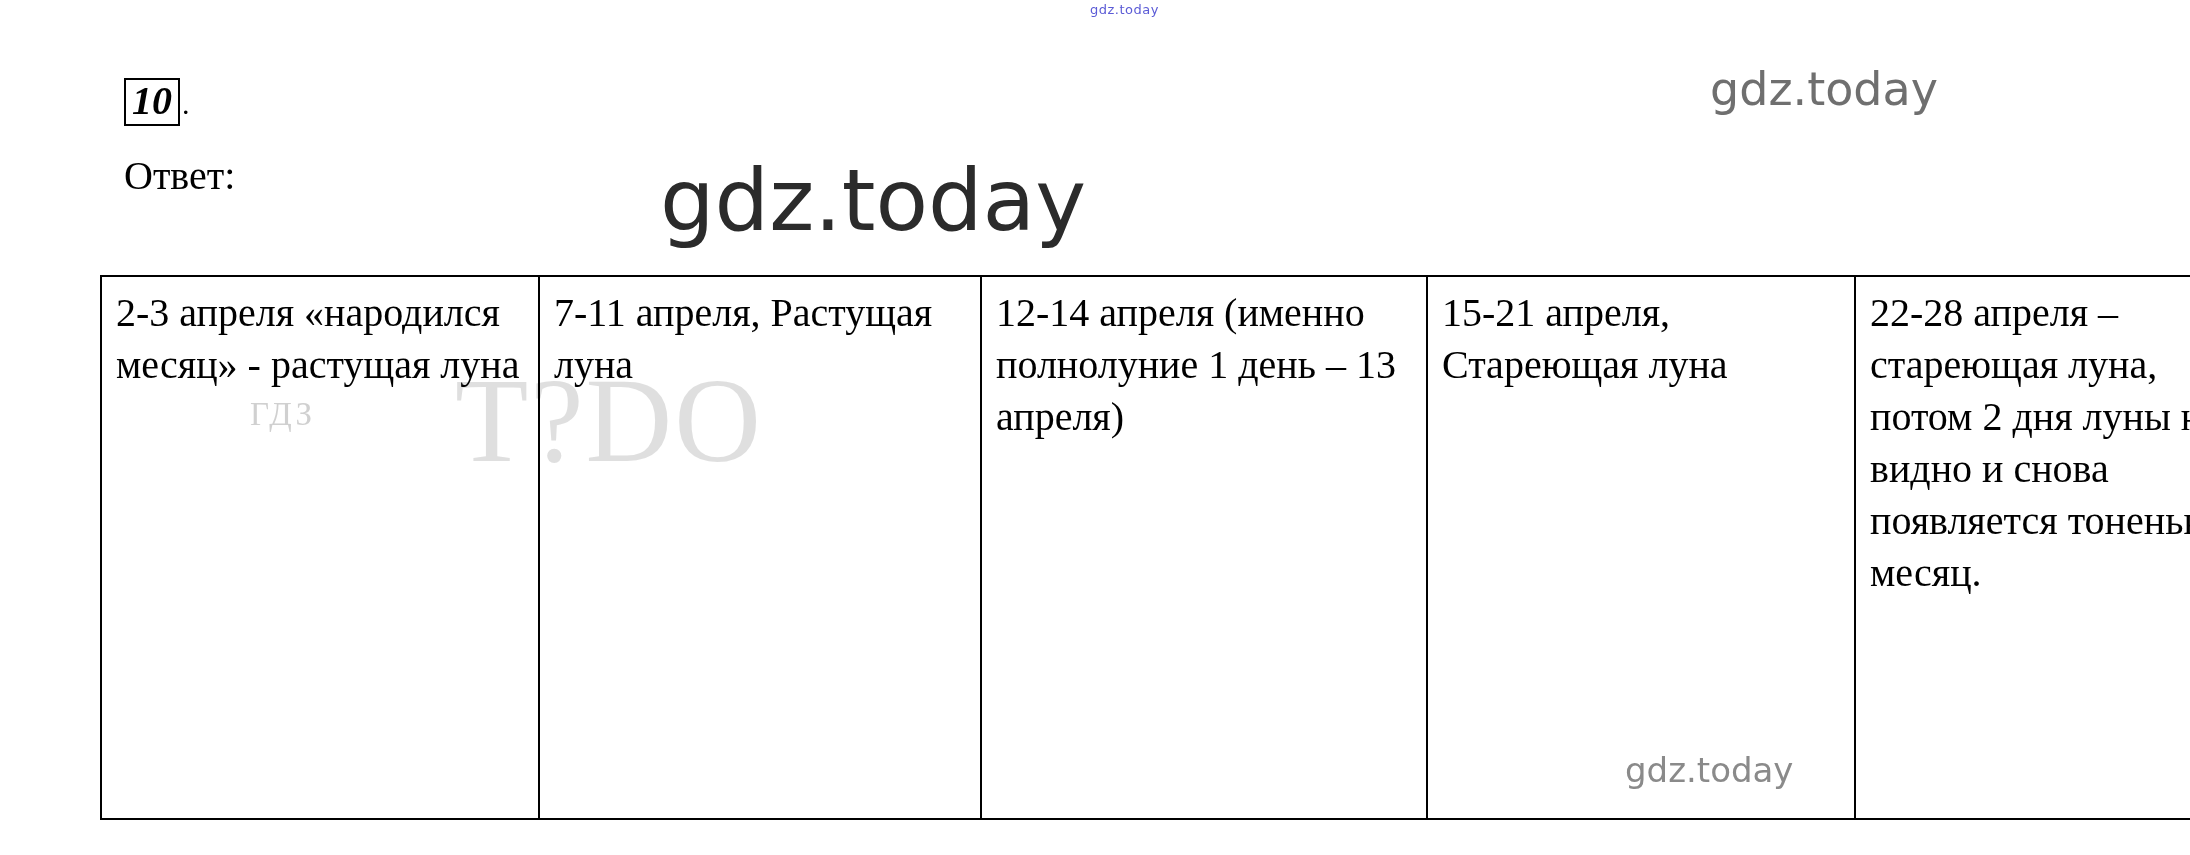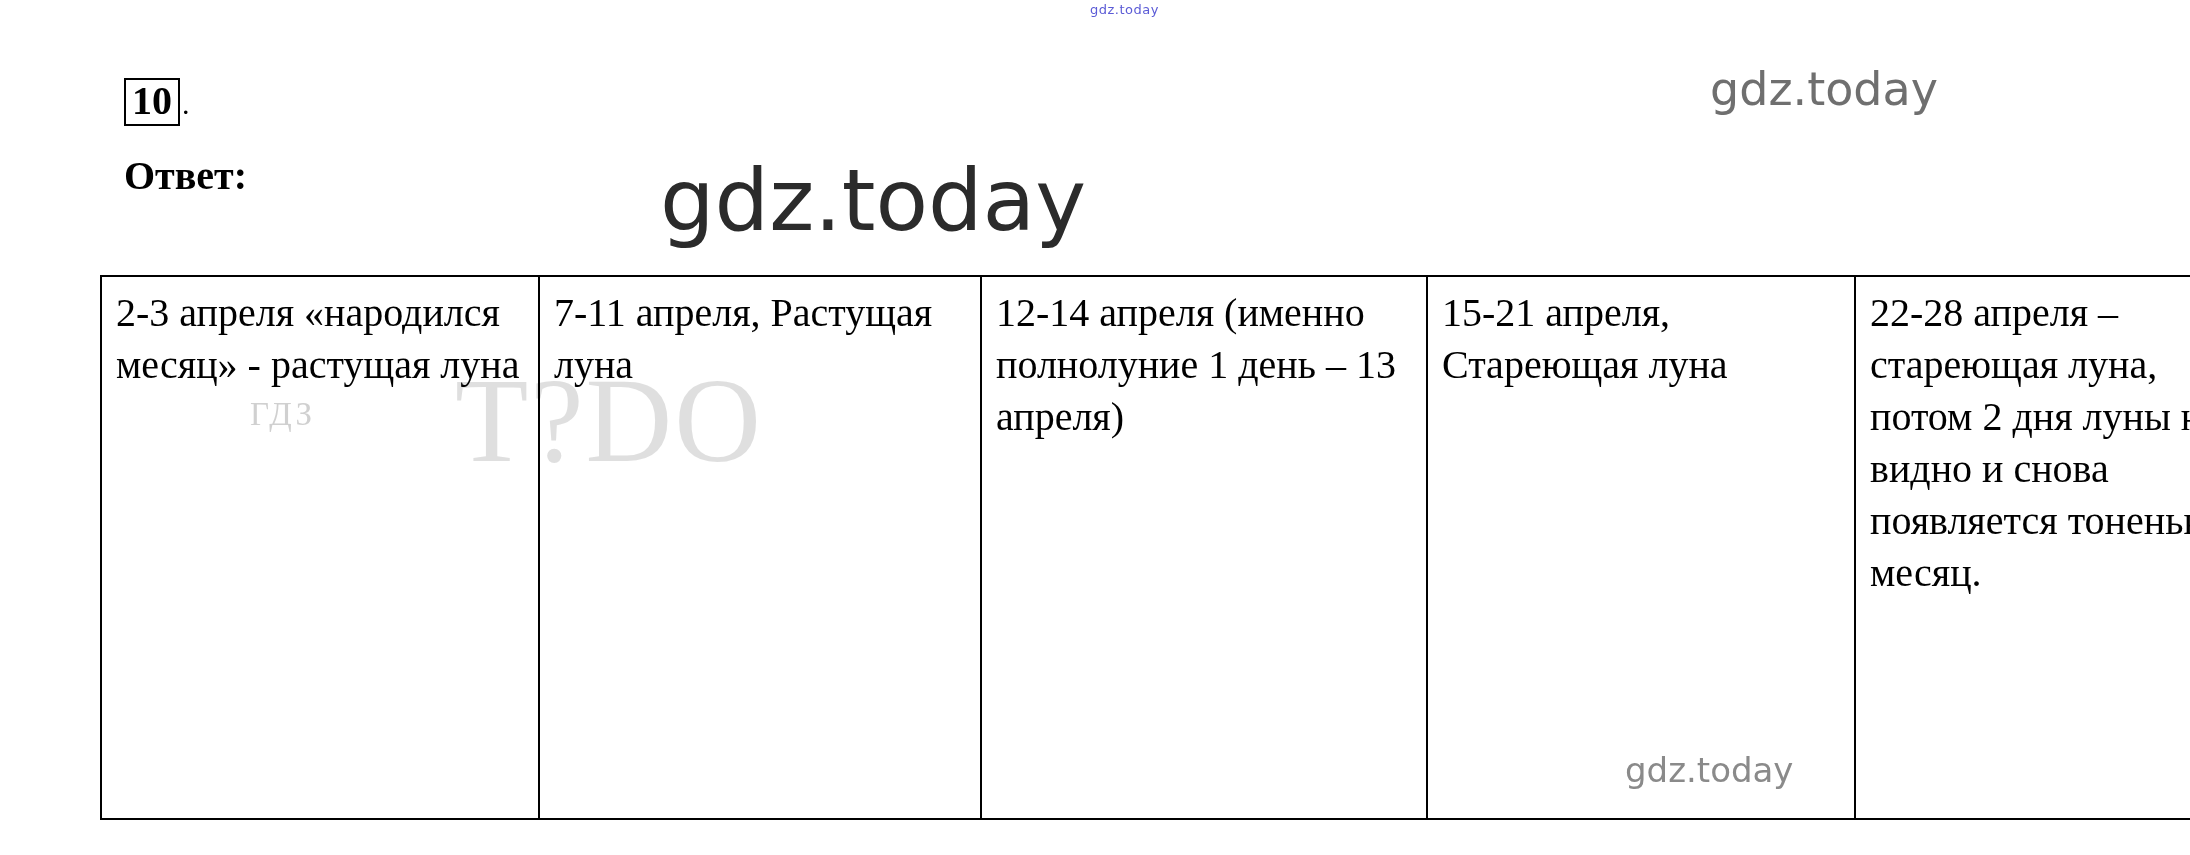--- a/index.html
+++ b/index.html
@@ -96,32 +96,33 @@
     display: flex;
     align-items: baseline;
   }
   .task-number .num {
     border: 2px solid #000;
     padding: 0px 6px 2px 6px;
     font-family: "Liberation Serif", serif;
     font-weight: bold;
     font-size: 40px;
     line-height: 42px;
+    font-style: italic;
   }
   .task-number .dot {
     font-size: 30px;
     margin-left: 2px;
   }
 
   .answer-label {
     position: absolute;
     top: 152px;
     left: 124px;
     font-family: "Liberation Serif", serif;
-    font-weight: bold;
+    font-weight: normal;
     font-size: 40px;
   }
 
   
   .moon-table {
     position: absolute;
     top: 275px;
     left: 100px;
     width: 2036px;
     height: 545px;

